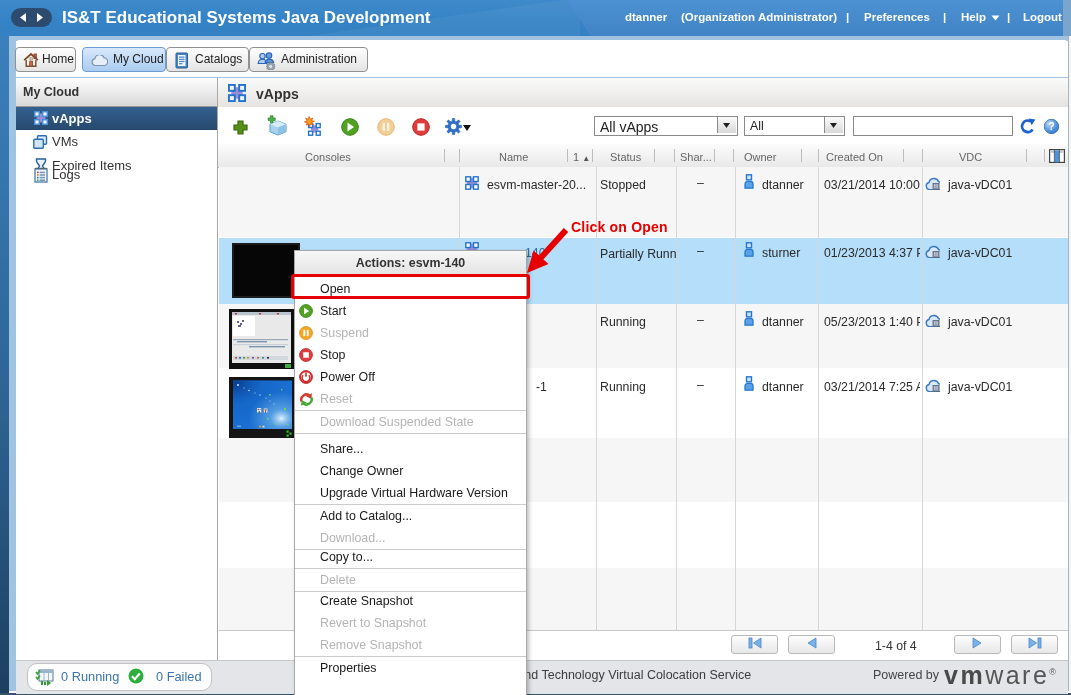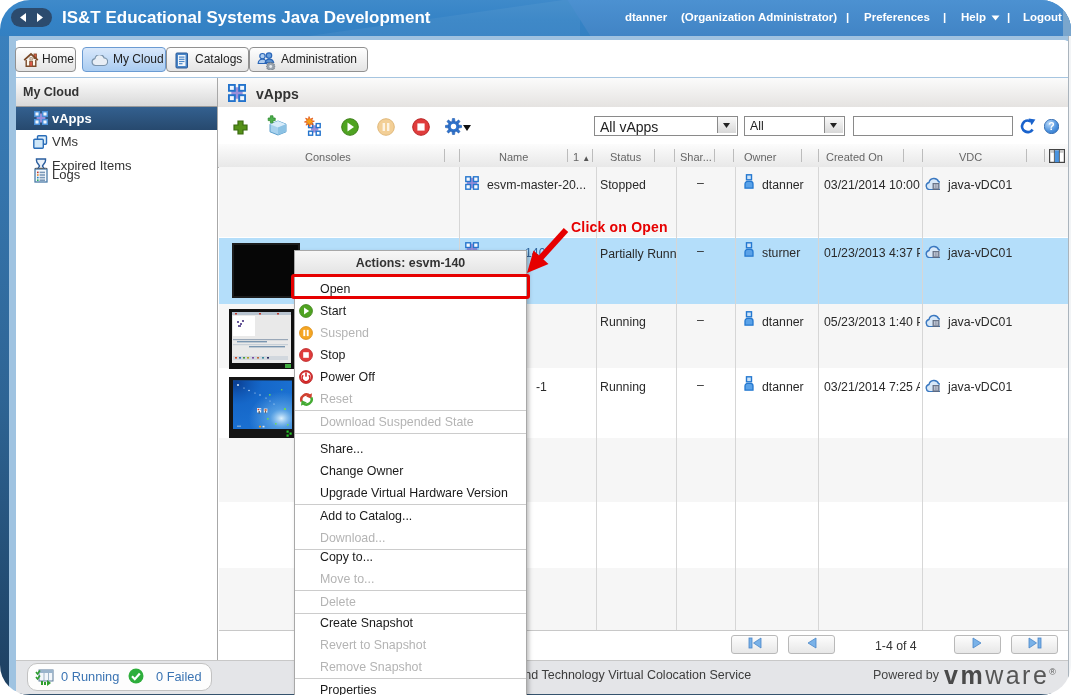--- a/index.html
+++ b/index.html
@@ -1,15 +1,15 @@
 <!DOCTYPE html>
 <html><head><meta charset="utf-8">
 <style>
 html,body{margin:0;padding:0;background:#fff;}
-#app{position:relative;width:1071px;height:695px;overflow:hidden;font-family:"Liberation Sans",sans-serif;background:#fff;border-radius:30px;}
+#app{position:relative;width:1071px;height:695px;overflow:hidden;font-family:"Liberation Sans",sans-serif;background:#fff;}
 .abs{position:absolute;}
 .txt{position:absolute;white-space:nowrap;}
 .tab{height:23px;background:linear-gradient(180deg,#fefefe,#e4e4e4);border:1px solid #919191;border-radius:4px;font-size:12px;color:#222;line-height:23px;white-space:nowrap;}
 .tabsel{background:linear-gradient(180deg,#d9e8fb,#a9ccf1);border-color:#6b9bd2;}
 .sbitem{position:absolute;left:16px;width:201px;height:24px;font-size:13px;color:#333;line-height:24px;}
 .gicon{position:absolute;}
 .hl{font-size:11px;color:#666;}
 .hlink{top:11px;font-size:11.5px;font-weight:bold;color:#fff;letter-spacing:0;}
 .htick{top:149px;width:1px;height:13px;background:#bcbcbc;}
 .cline{top:167px;width:1px;height:463px;background:#d6d6d6;}
@@ -538,21 +538,20 @@
   <div class="mitem mdis">Download Suspended State</div>
   <div class="msep"></div>
   <div class="mitem" style="margin-top:4px;">Share...</div>
   <div class="mitem">Change Owner</div>
   <div class="mitem">Upgrade Virtual Hardware Version</div>
   <div class="msep"></div>
   <div class="mitem">Add to Catalog...</div>
   <div class="mitem mdis">Download...</div>
   <div class="msep"></div>
   <div class="mitem" style="margin-top:-4px;">Copy to...</div>
-  <div class="mitem mdis">Move to...</div>
   <div class="msep"></div>
   <div class="mitem mdis">Delete</div>
   <div class="msep"></div>
   <div class="mitem" style="margin-top:-2px;">Create Snapshot</div>
   <div class="mitem mdis">Revert to Snapshot</div>
   <div class="mitem mdis">Remove Snapshot</div>
   <div class="msep"></div>
   <div class="mitem">Properties</div>
 </div>
 

